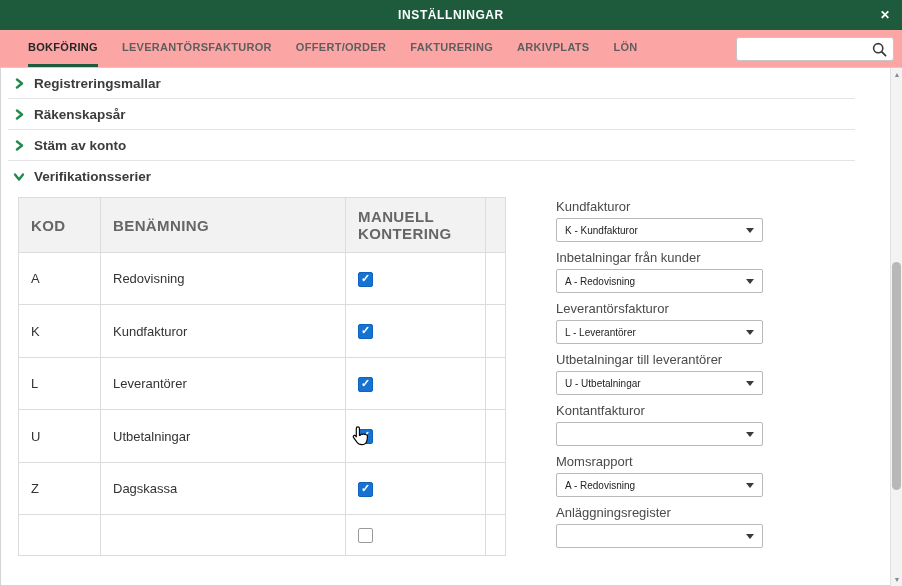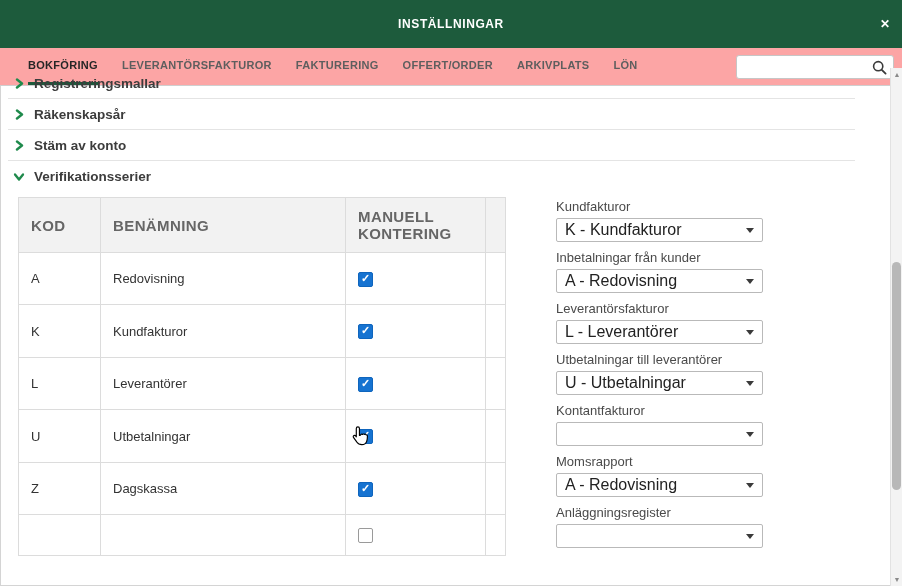--- a/index.html
+++ b/index.html
@@ -1,20 +1,20 @@
 <!DOCTYPE html>
 <html><head>
 <meta charset="utf-8">
 <style>
   html,body{margin:0;padding:0;background:#fff;}
   body{width:902px;height:586px;overflow:hidden;font-family:"Liberation Sans",sans-serif;}
   .app{position:relative;width:902px;height:586px;overflow:hidden;background:#fff;box-shadow:inset 0 0 0 1px #d4d4d4;}
 
   
-  .titlebar{height:48px;background:#1d5b3c;display:flex;align-items:center;justify-content:center;position:relative;}
+  .titlebar{height:30px;background:#1d5b3c;display:flex;align-items:center;justify-content:center;position:relative;}
   .titlebar .title{color:#fff;font-size:12px;font-weight:bold;letter-spacing:.6px;}
   .titlebar .close{position:absolute;right:12px;top:50%;transform:translateY(-50%);color:#fff;font-size:12px;font-weight:bold;cursor:pointer;line-height:1;}
 
   
   .tabbar{height:38px;background:#fca5a5;border-bottom:1px solid #cfcfcf;display:flex;align-items:stretch;padding-left:28px;position:relative;box-sizing:border-box;}
   .tab{font-size:11px;font-weight:bold;color:#5e5e5e;margin-right:24px;letter-spacing:.3px;display:flex;align-items:center;cursor:pointer;border-bottom:3px solid transparent;box-sizing:border-box;}
   .tab.active{color:#262626;border-bottom-color:#1d5b3c;}
   .search{position:absolute;right:8px;top:7px;width:158px;height:24px;background:#fff;border:1px solid #c6c6c6;border-radius:3px;display:flex;align-items:center;box-sizing:border-box;}
   .search input{border:none;outline:none;flex:1;height:100%;padding:0 6px;font-size:12px;background:transparent;font-family:inherit;min-width:0;}
   .search .mag{margin-right:6px;display:flex;cursor:pointer;}
@@ -39,21 +39,21 @@
   .col-kod{width:82px;}.col-ben{width:245px;}.col-man{width:140px;}.col-x{width:20px;}
 
   .checkbox{display:inline-block;width:15px;height:15px;border:1px solid #9a9a9a;border-radius:2px;background:#fff;position:relative;vertical-align:middle;cursor:pointer;box-sizing:border-box;}
   .checkbox[data-checked="true"]{background:#1673d1;border-color:#0f65bd;}
   .checkbox[data-checked="true"]::after{content:"✓";position:absolute;left:2px;top:-1px;color:#fff;font-size:11px;font-weight:bold;}
 
   
   .dropcol{width:207px;padding-top:2px;}
   .group{margin-bottom:8px;}
   .group .glabel{display:block;font-size:13px;color:#4a4a4a;margin-bottom:4px;}
-  .select{height:24px;border:1px solid #b9b9b9;background:#fff;display:flex;align-items:center;justify-content:space-between;padding:0 8px;font-size:16px;color:#222;border-radius:2px;cursor:pointer;box-sizing:border-box;}
+  .select{height:24px;border:1px solid #b9b9b9;background:#fff;display:flex;align-items:center;justify-content:space-between;padding:0 8px;font-size:10px;color:#222;border-radius:2px;cursor:pointer;box-sizing:border-box;}
   .caret{width:0;height:0;border-left:4px solid transparent;border-right:4px solid transparent;border-top:5px solid #3a3a3a;}
 
   
   .scrollbar{position:absolute;top:68px;right:0;width:12px;bottom:0;background:#f3f3f3;border-left:1px solid #e2e2e2;box-sizing:border-box;}
   .sb-arrow{position:absolute;left:0;width:12px;text-align:center;font-size:7px;color:#8a8a8a;cursor:pointer;}
   .sb-up{top:3px;}
   .sb-down{bottom:3px;}
   .sb-thumb{position:absolute;top:194px;left:1px;width:9px;height:228px;background:#b8b8b8;border-radius:5px;cursor:pointer;}
 
   
@@ -65,22 +65,22 @@
 <div class="app">
 
   <div class="titlebar">
     <span class="title">INSTÄLLNINGAR</span>
     <span class="close">✕</span>
   </div>
 
   <div class="tabbar">
     <div class="tab active">BOKFÖRING</div>
     <div class="tab">LEVERANTÖRSFAKTUROR</div>
+    <div class="tab">OFFERT/ORDER</div>
     <div class="tab">FAKTURERING</div>
-    <div class="tab">OFFERT/ORDER</div>
     <div class="tab">ARKIVPLATS</div>
     <div class="tab">LÖN</div>
     <div class="search">
       <input type="text" placeholder="" style="">
       <span class="mag">
         <svg width="15" height="15" viewBox="0 0 15 15">
           <circle cx="6.2" cy="6.2" r="4.6" fill="none" stroke="#3a3a3a" stroke-width="1.6"></circle>
           <line x1="9.8" y1="9.8" x2="13.6" y2="13.6" stroke="#3a3a3a" stroke-width="1.8" stroke-linecap="round"></line>
         </svg>
       </span>

